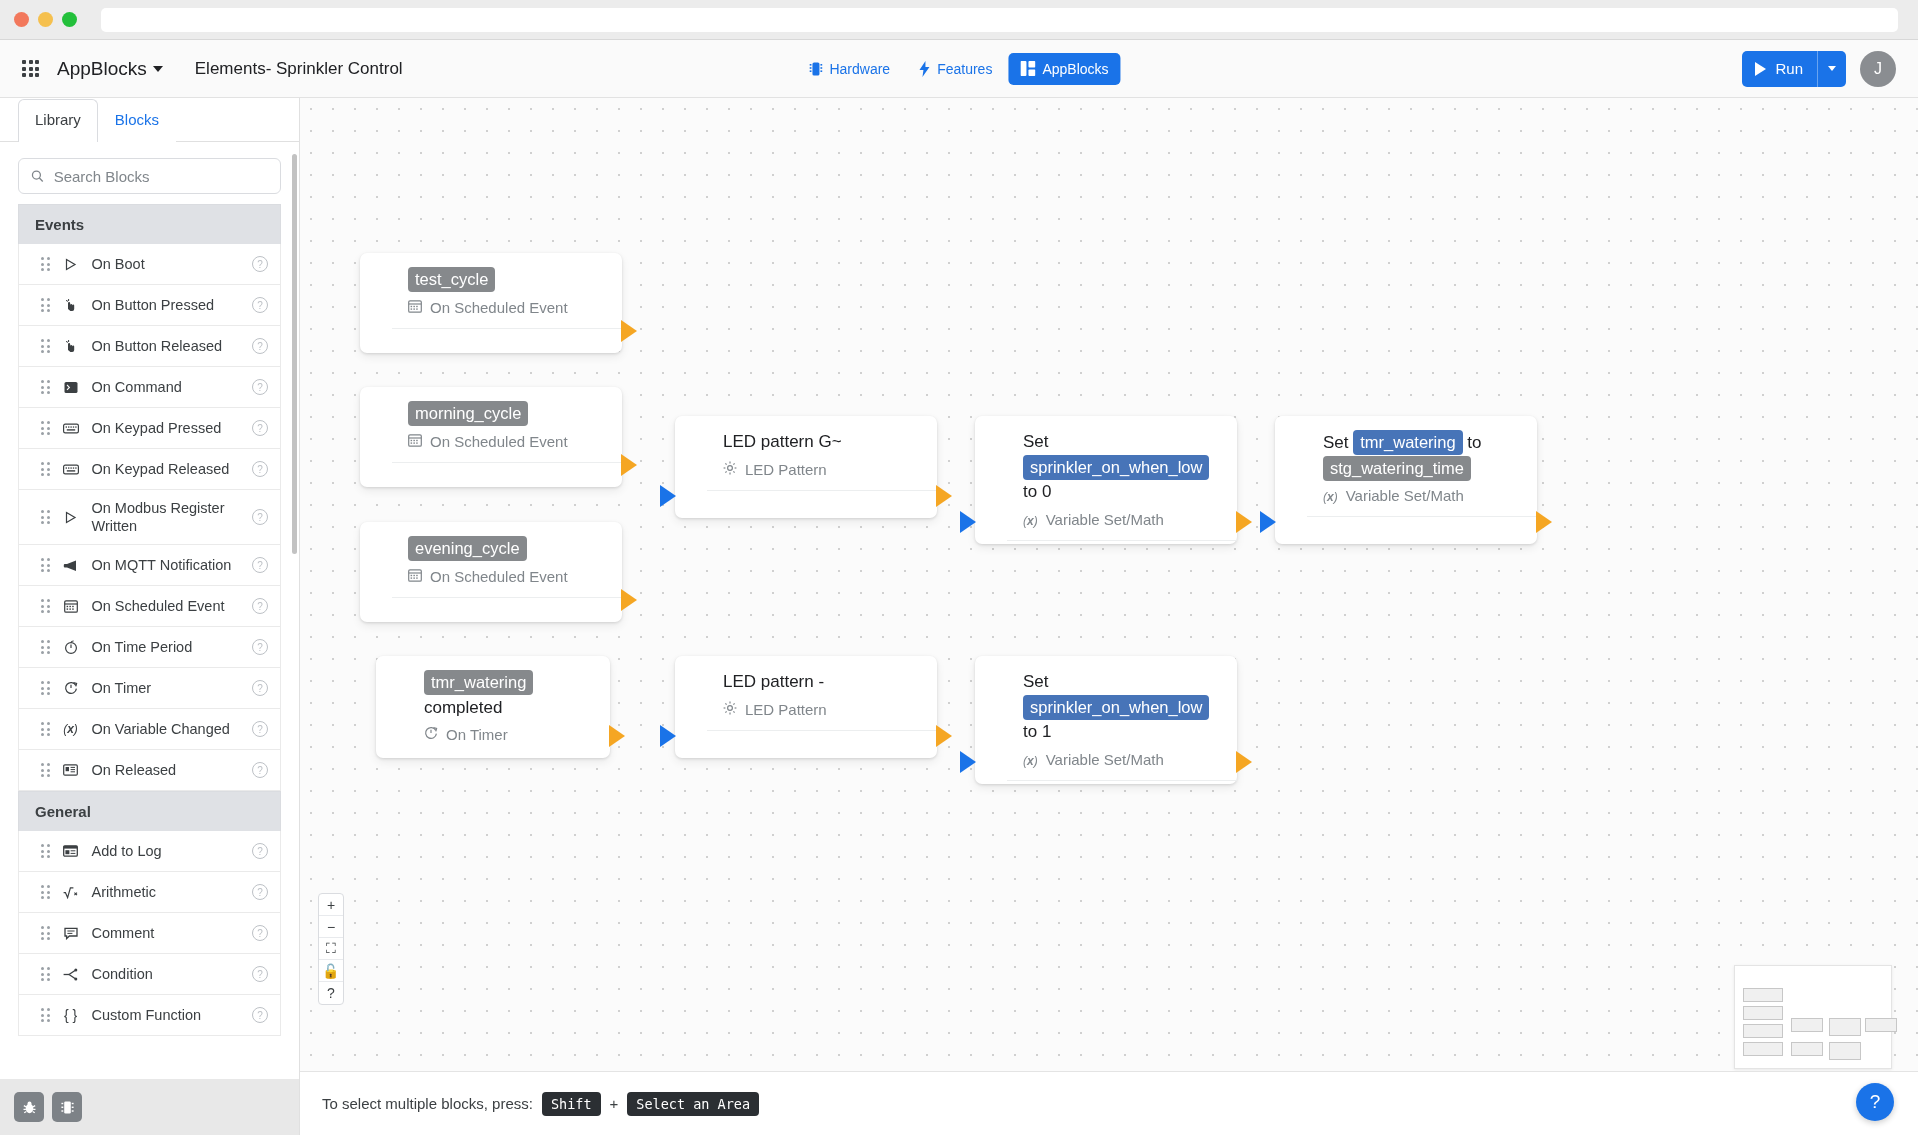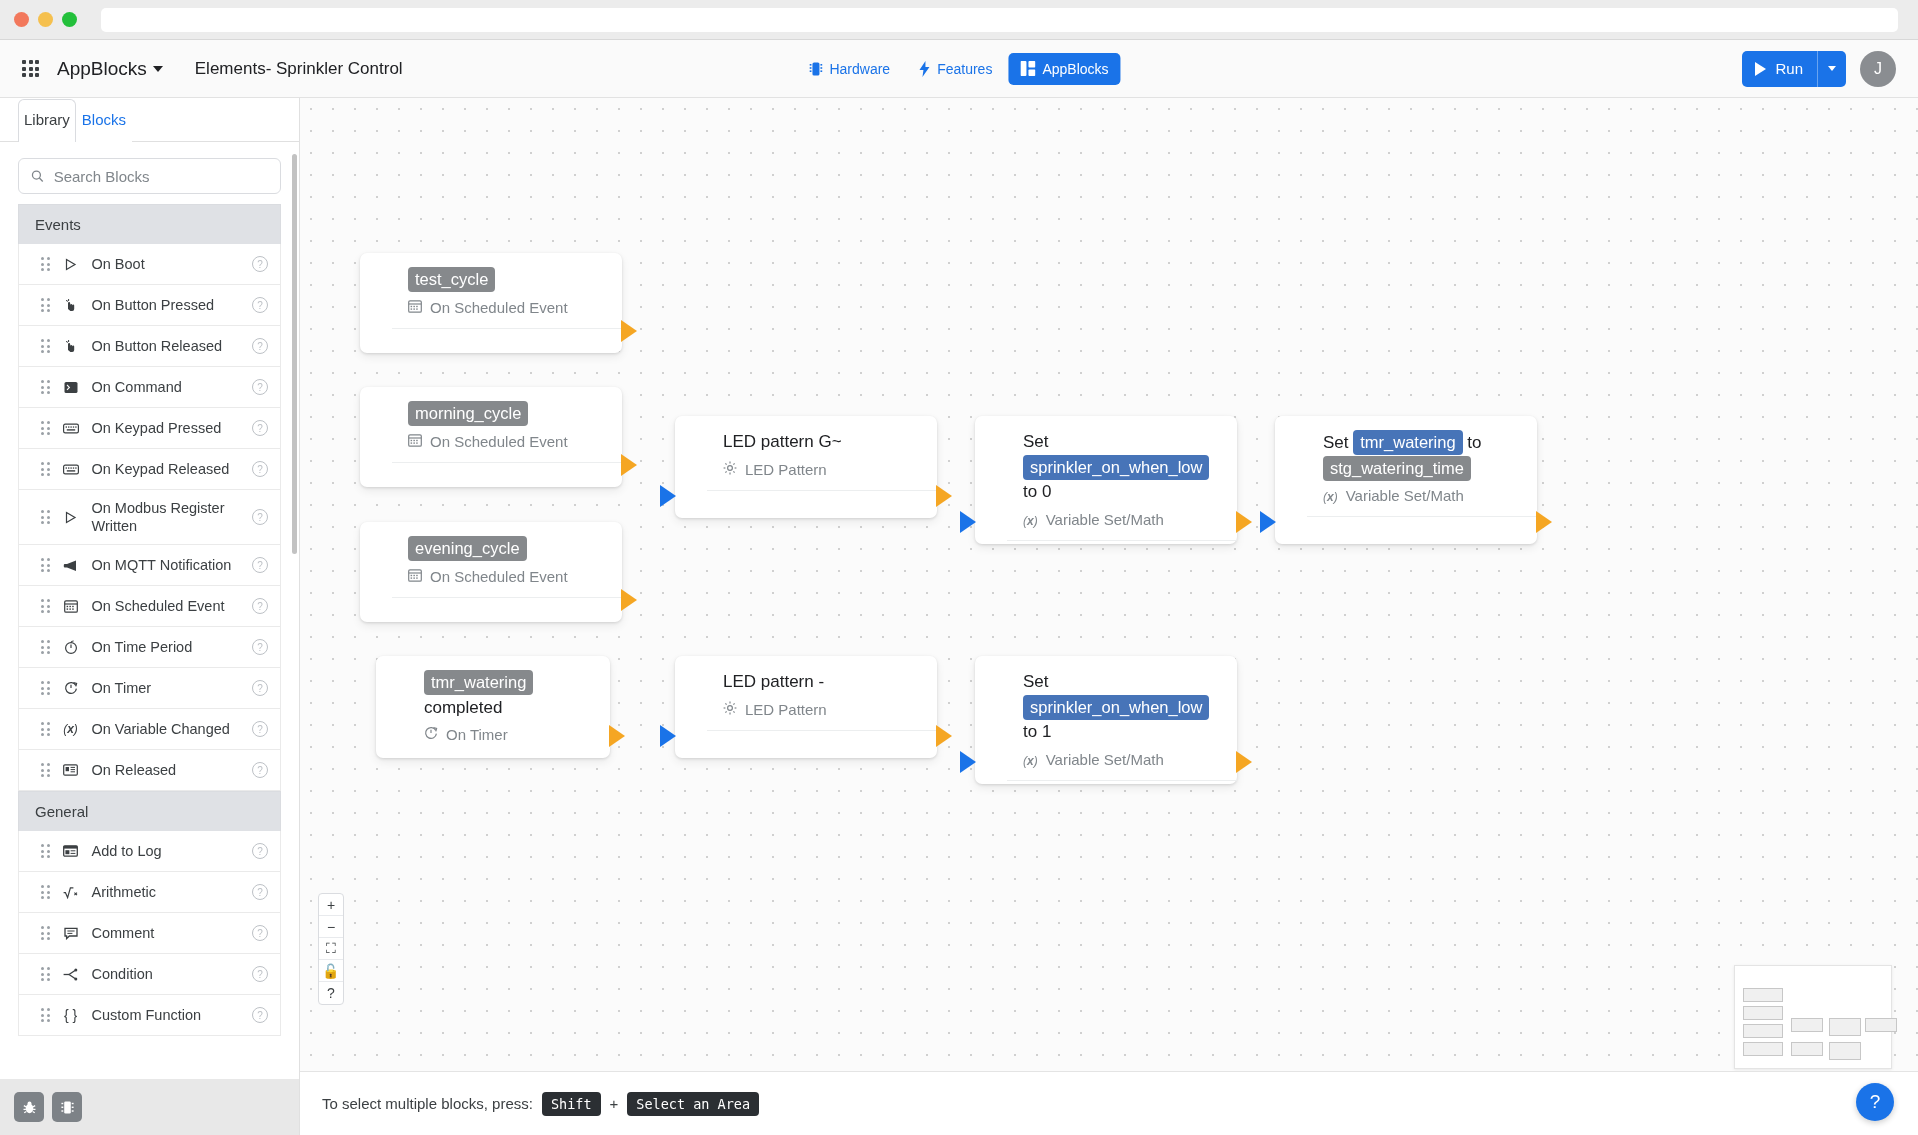--- a/index.html
+++ b/index.html
@@ -90,21 +90,21 @@
   
   .body-wrap { display: flex; height: calc(1135px - 40px - 58px); }
 
   
   .sidebar {
     width: 300px; background: #fff; border-right: 1px solid #e0e0e0;
     display: flex; flex-direction: column; position: relative;
   }
   .tabs { display: flex; padding: 0 18px; border-bottom: 1px solid #e0e0e0; height: 44px; }
   .tab {
-    font-size: 15px; padding: 11px 5px; color: #3c4043; cursor: pointer;
+    font-size: 15px; padding: 11px 16px; color: #3c4043; cursor: pointer;
     border: 1px solid transparent; border-bottom: none; background: #fff;
     position: relative; top: 1px;
   }
   .tab.active {
     border-color: #dadce0; border-radius: 6px 6px 0 0; background: #fff;
   }
   .tab.link { color: #1a73e8; }
 
   .search-wrap { padding: 16px 18px 10px; }
   .search-box {
@@ -112,21 +112,21 @@
     border: 1px solid #dadce0; border-radius: 6px; height: 36px; padding: 0 12px;
   }
   .search-box input {
     border: 0; outline: 0; font-size: 15px; color: #3c4043;
     font-family: inherit; width: 100%; background: transparent;
   }
   .search-box input::placeholder { color: #80868b; }
 
   .block-list { flex: 1; overflow: hidden; padding: 0 18px 0 18px; position: relative; }
   .group-head {
-    background: #dfe1e5; font-size: 15px; font-weight: normal; color: #3c4043;
+    background: #dfe1e5; font-size: 15px; font-weight: bold; color: #3c4043;
     padding: 11px 16px; border: 1px solid #dadce0; border-bottom: none;
   }
   .blk-row {
     display: flex; align-items: center; gap: 12px;
     border: 1px solid #eaeaea; border-top: none; padding: 9px 12px 9px 22px;
     min-height: 41px; cursor: grab; background: #fff;
   }
   .drag-dots {
     display: grid; grid-template-columns: repeat(2, 3px);
     grid-template-rows: repeat(3, 3px); gap: 2.5px; flex: 0 0 auto;

